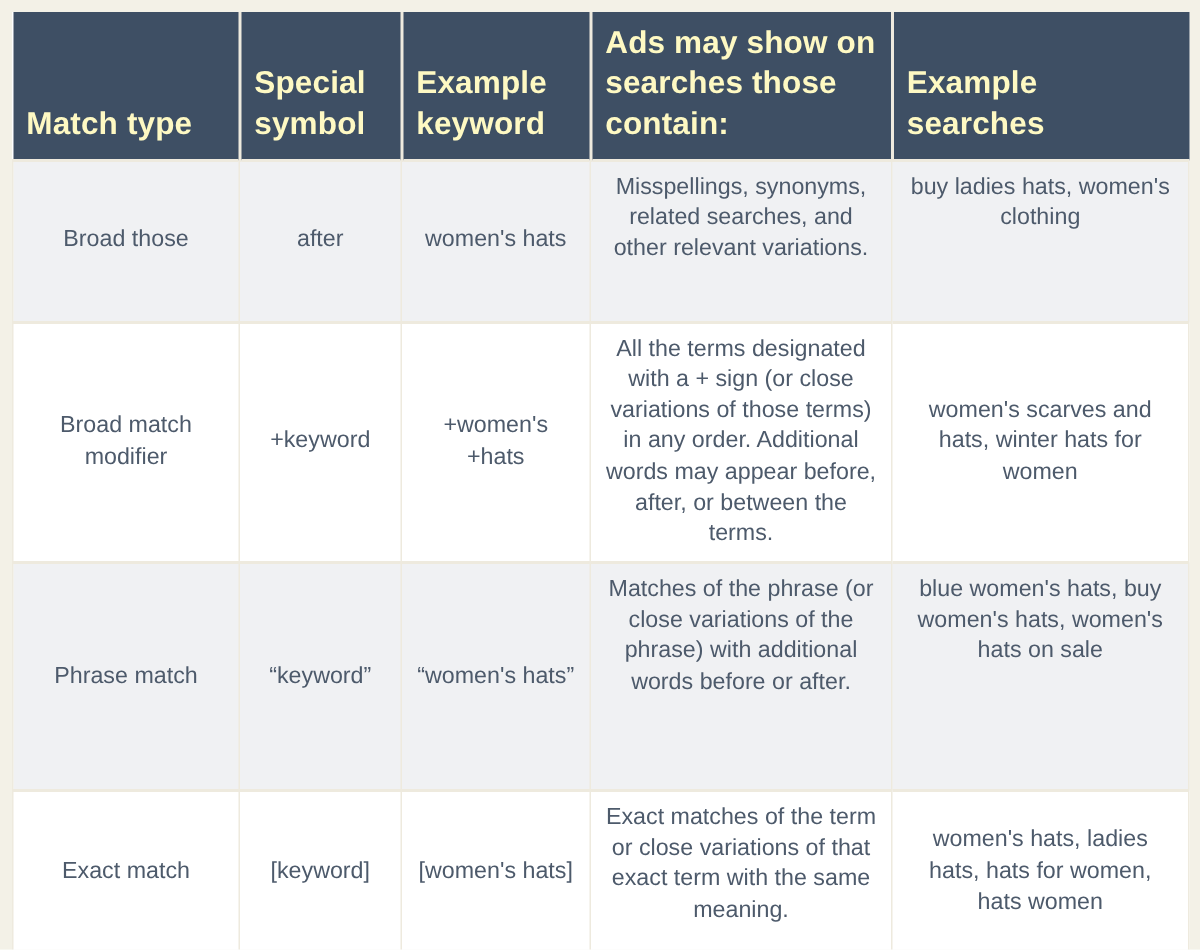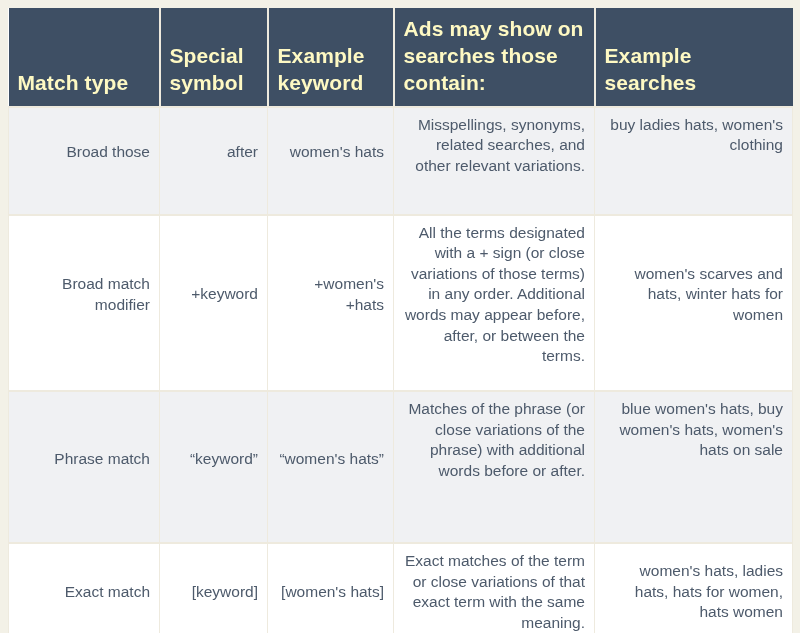--- a/index.html
+++ b/index.html
@@ -53,22 +53,22 @@
   }
   thead th:last-child {
     border-right: 0;
   }
 
   tbody td {
     font-size: 15.5px;
     line-height: 1.33;
     color: #4d5a6b;
     vertical-align: middle;
-    text-align: right;
-    padding: 7px 9px 23px 9px;
+    text-align: center;
+    padding: 7px 9px 7px 9px;
     border: 1px solid #eeeade;
     border-top: 2px solid #eeeade;
     border-bottom: 2px solid #eeeade;
     box-sizing: border-box;
     word-wrap: break-word;
   }
   tbody tr.shade td { background: #f0f1f3; }
   tbody tr.plain td { background: #ffffff; }
 
   tbody tr.r0 td { height: 108px; }

